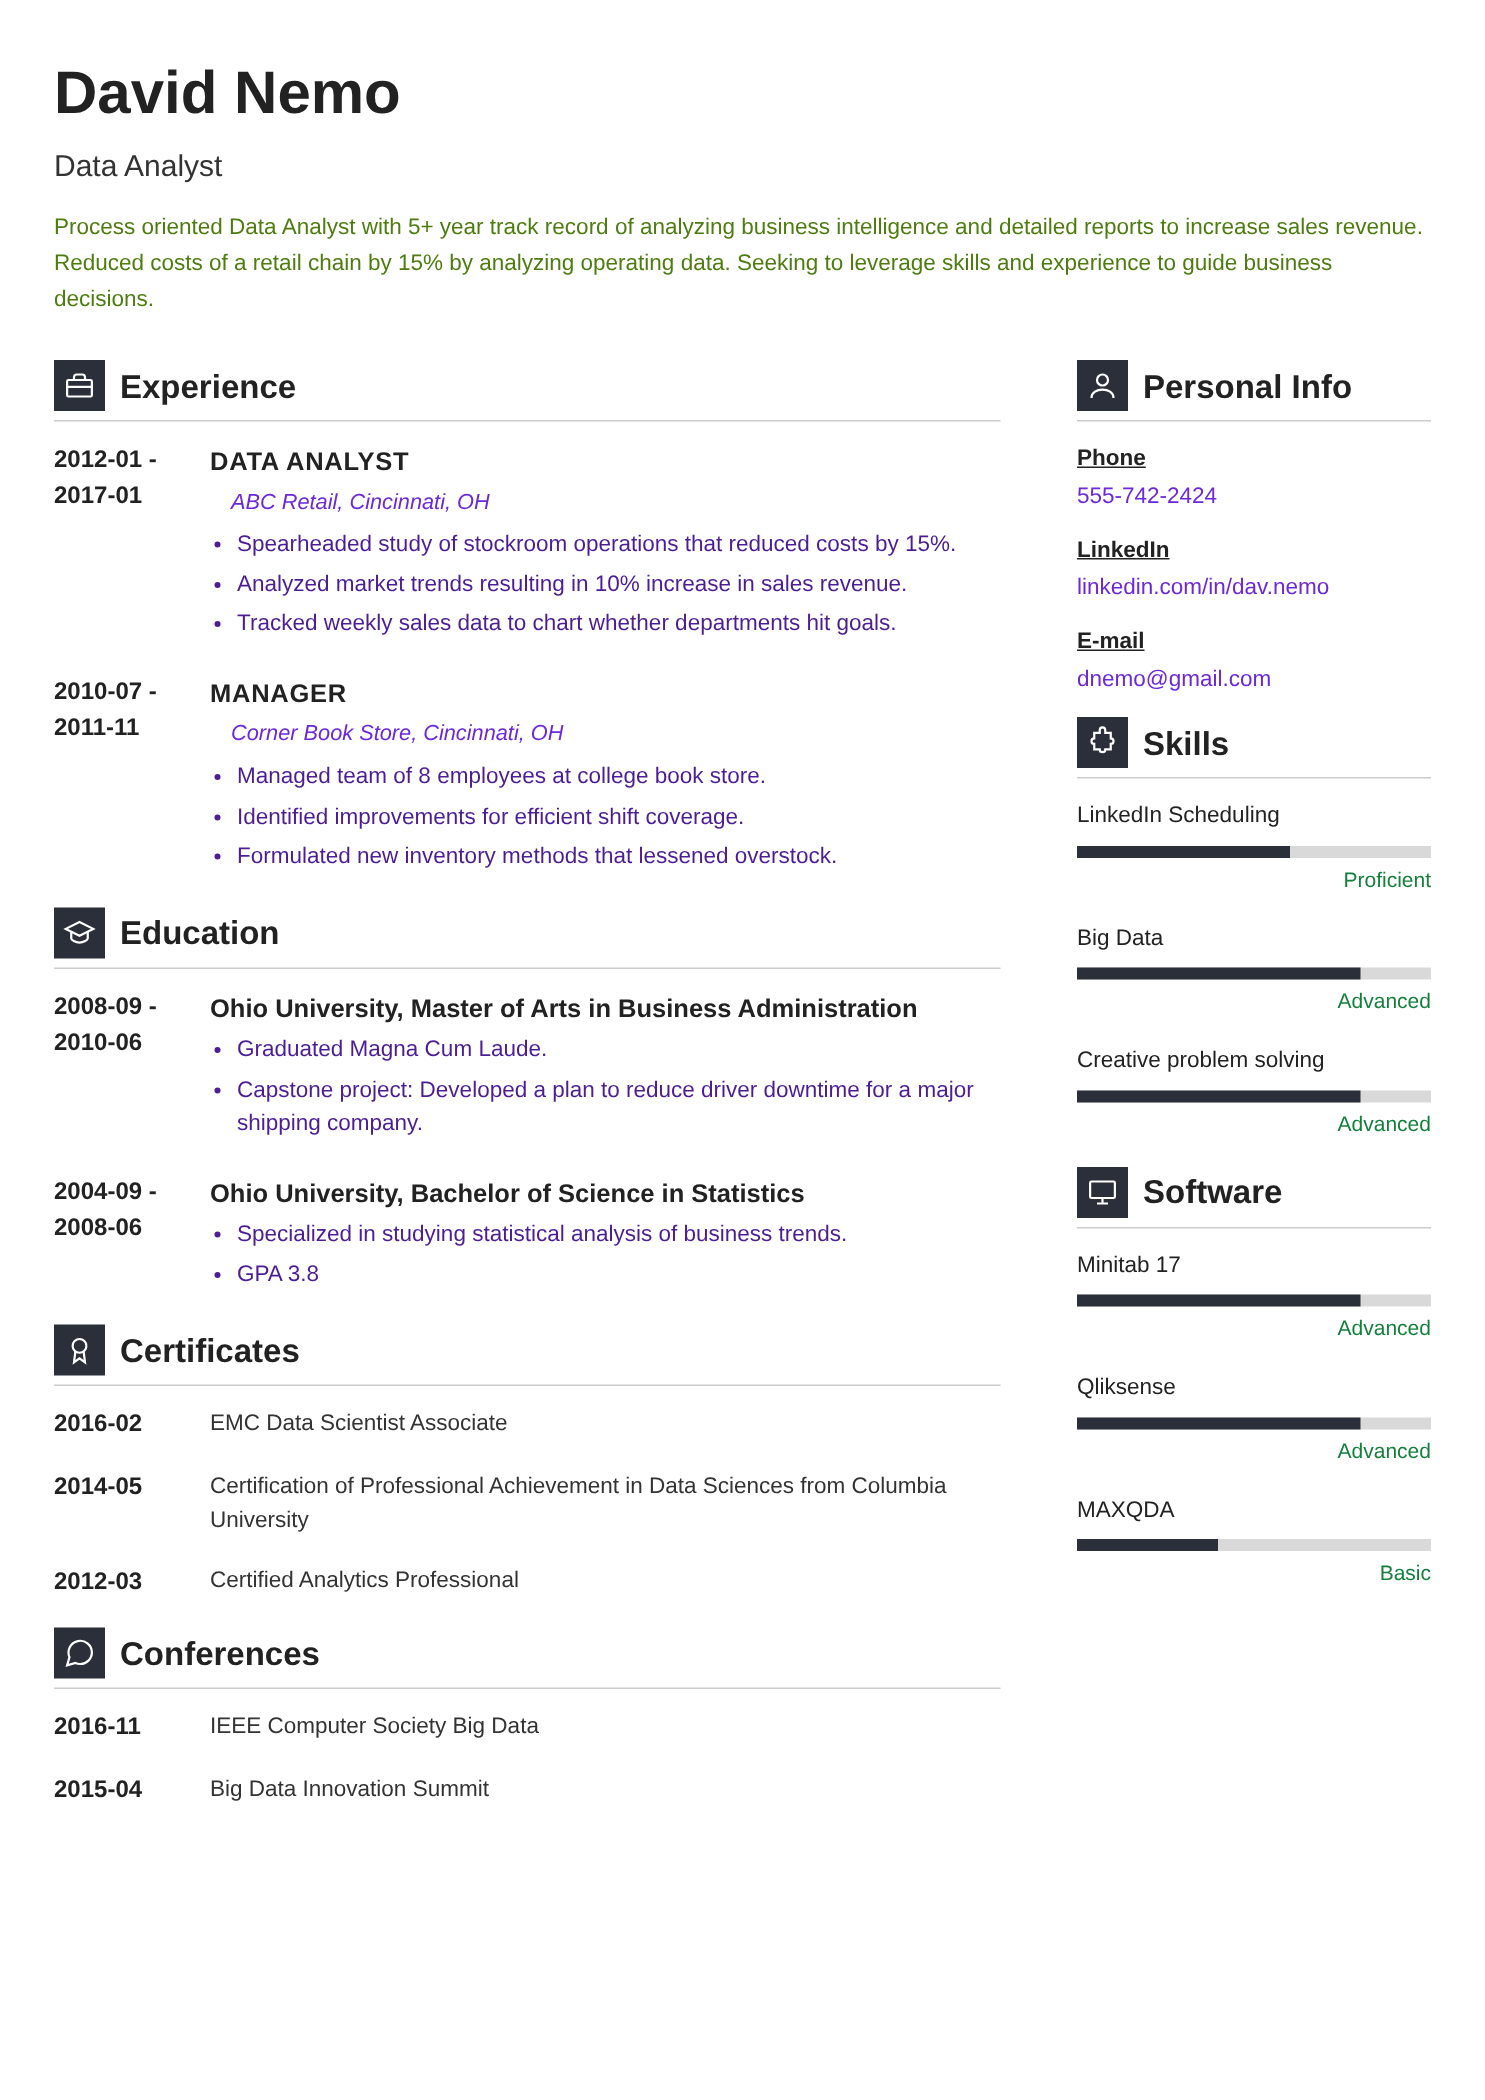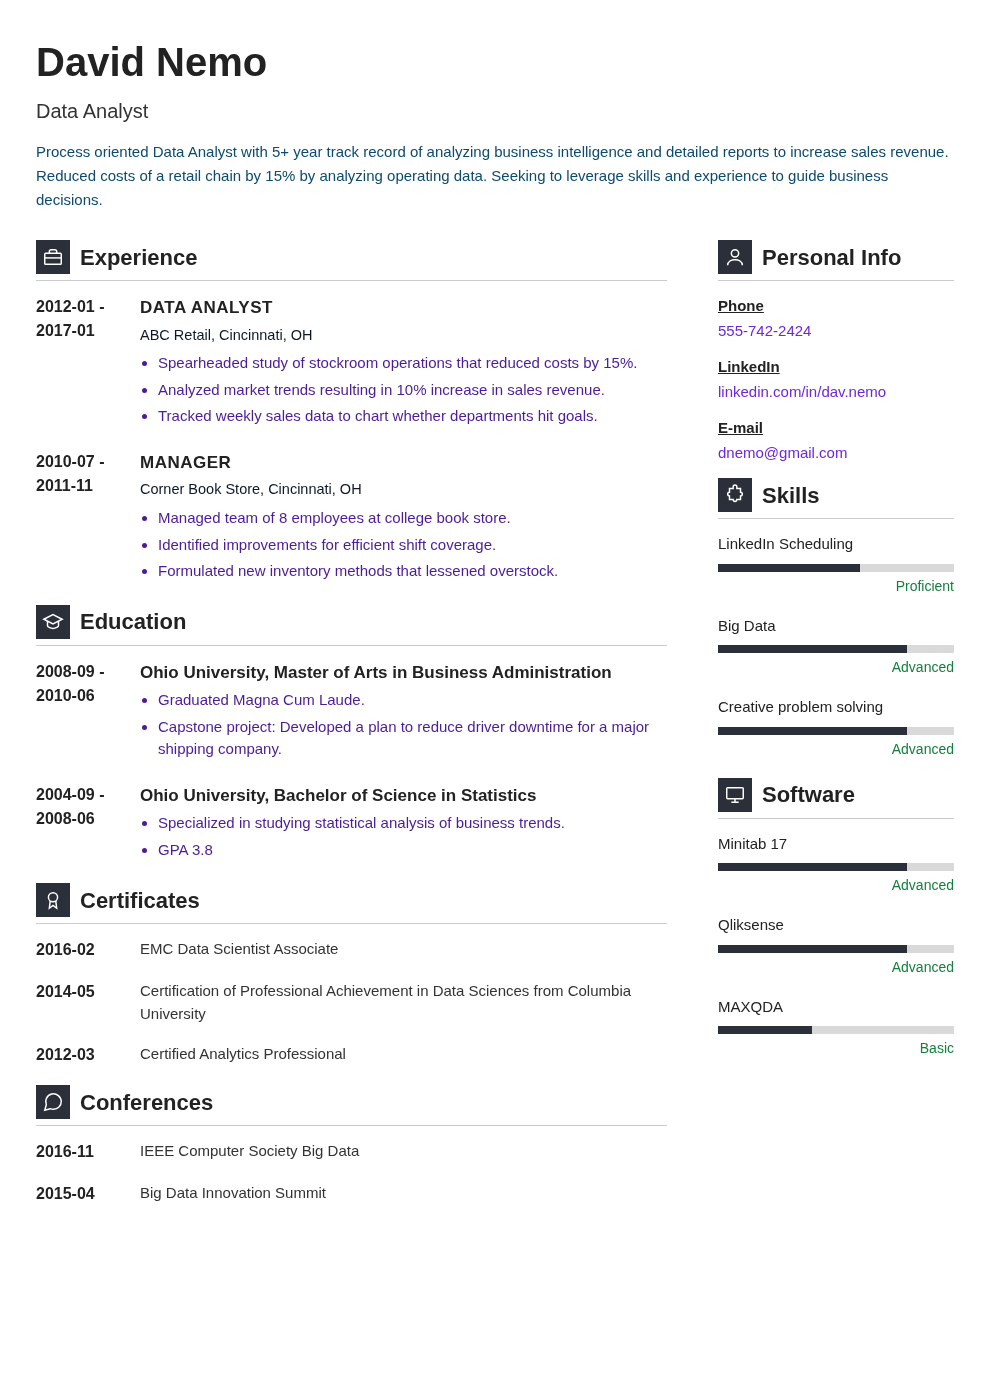--- a/index.html
+++ b/index.html
@@ -18,21 +18,21 @@
     margin-bottom: 4px;
   }
   .title {
     font-size: 20px;
     font-weight: 400;
     color: #333;
     margin-bottom: 14px;
   }
   .summary {
     font-size: 15px;
-    color: #0c4a6e;
+    color: #4d7c0f;
     margin-bottom: 24px;
     line-height: 1.6;
   }
   .columns {
     display: flex;
     gap: 51px;
   }
   .left-col { flex: 1; min-width: 0; }
   .right-col { width: 236px; flex-shrink: 0; }
   .section-header {
@@ -83,23 +83,25 @@
     text-transform: uppercase;
     letter-spacing: 0.5px;
     margin-bottom: 4px;
   }
   .entry .school {
     font-size: 17px;
     font-weight: 700;
     margin-bottom: 4px;
   }
   .entry .company {
-    color: #0f172a;
+    font-style: italic;
+    color: #6d28d9;
     margin-bottom: 6px;
     font-size: 14.5px;
+    margin-left: 14px;
   }
   .entry ul {
     list-style: disc;
     padding-left: 18px;
   }
   .entry ul li {
     margin-bottom: 4px;
     font-size: 15px;
     color: #4c1d95;
   }

